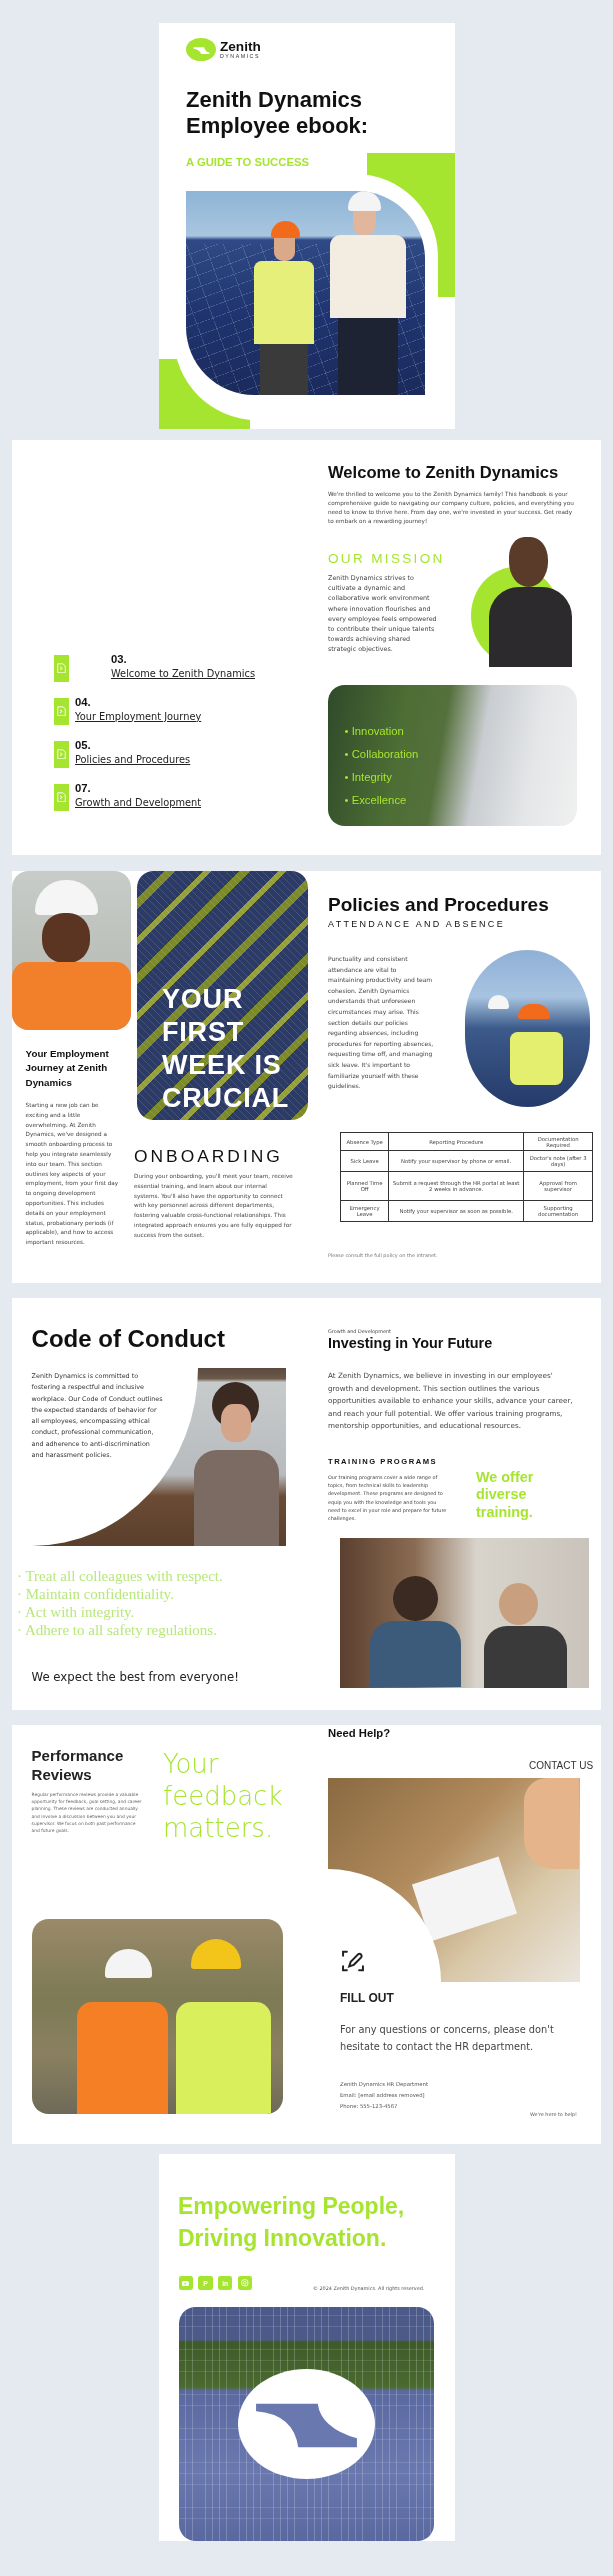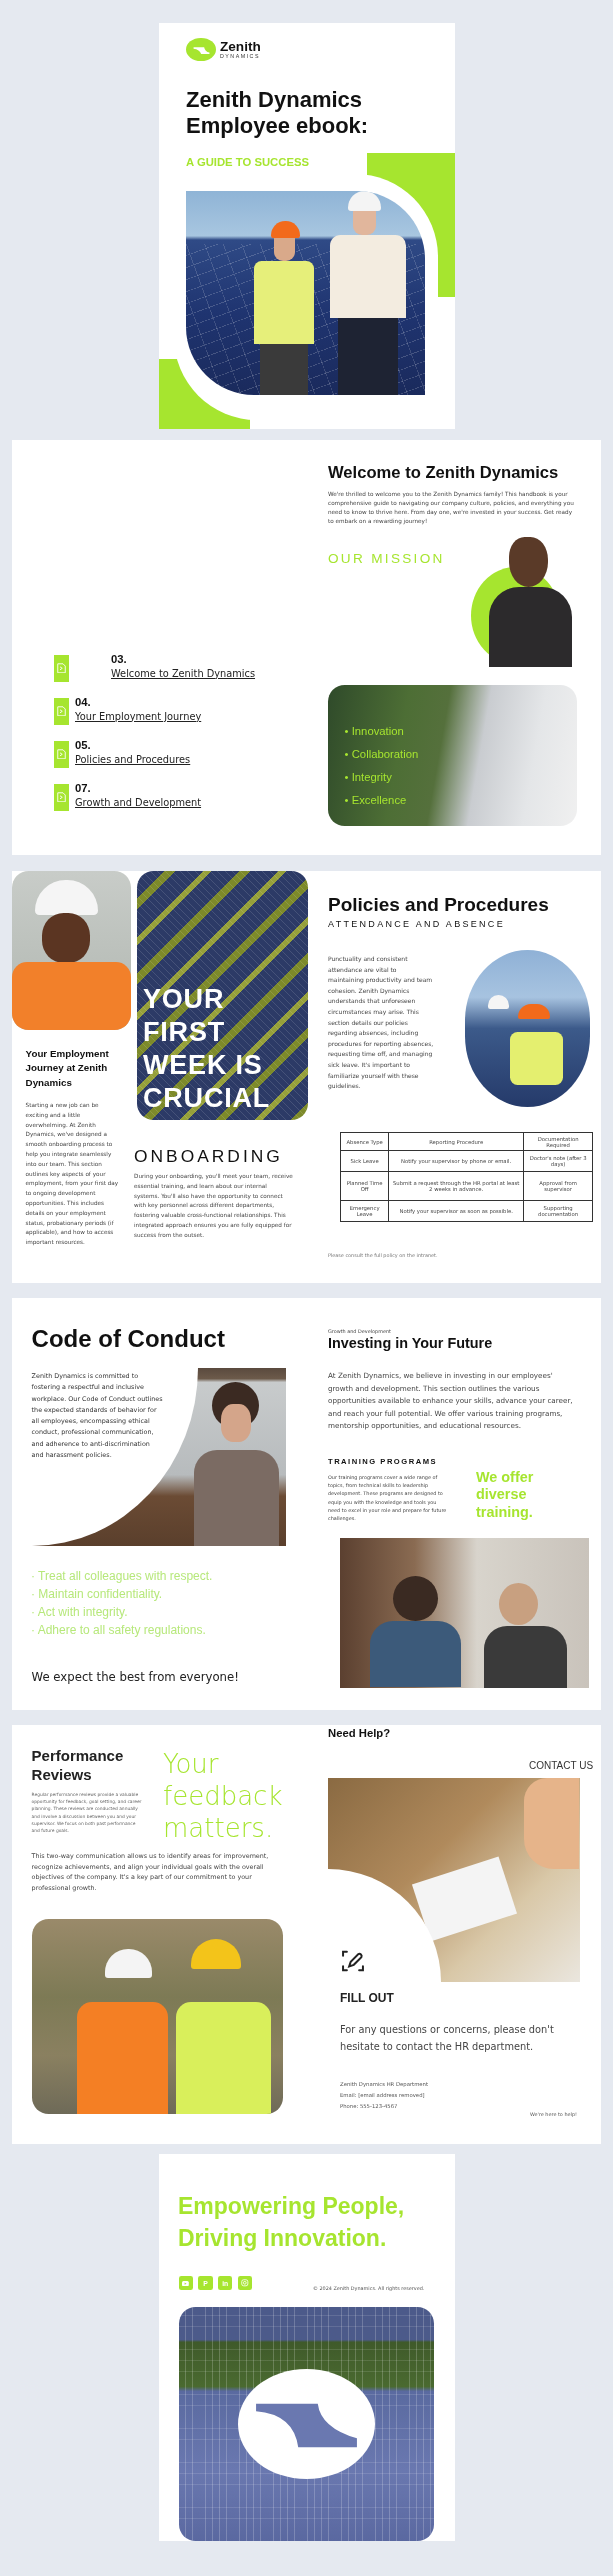--- a/index.html
+++ b/index.html
@@ -107,20 +107,21 @@
       </div>
     <div>
         <div class="toc-num">07.</div>
         <div class="toc-link">Growth and Development</div>
       </div>
   </div>
 
   <div class="abs h-bold" style="left:316px; top:23px; font-size:16.6px;">Welcome to Zenith Dynamics</div>
   <div class="abs body-text" style="left:316px; top:50px; width:249px; font-size:5.7px; line-height:9px;">We're thrilled to welcome you to the Zenith Dynamics family! This handbook is your comprehensive guide to navigating our company culture, policies, and everything you need to know to thrive here. From day one, we're invested in your success. Get ready to embark on a rewarding journey!</div>
   <div class="abs lime" style="left:316px; top:111px; font-size:13.6px; letter-spacing:2.3px;">OUR MISSION</div>
+  <div class="abs body-text" style="left:316px; top:133px; width:110px; font-size:6.4px; line-height:10.2px;">Zenith Dynamics strives to cultivate a dynamic and collaborative work environment where innovation flourishes and every employee feels empowered to contribute their unique talents towards achieving shared strategic objectives.</div>
   <div class="abs" style="left:459px; top:127px; width:89px; height:97px; background:#a6e52f; border-radius:50%;"></div>
   <div class="abs" style="left:477px; top:97px; width:83px; height:130px;">
     <div style="width:39px; height:50px; background:#5a3a28; border-radius:40% 45% 50% 50%; margin-left:19.6px;"></div>
     <div style="width:83px; height:80px; background:#2c2a2c; border-radius:30px 30px 0 0;"></div>
   </div>
   <div class="photo notch" style="left:316px; top:245px; width:249px; height:141px; background:linear-gradient(100deg,#2f4a2a 0%,#4d6e35 30%,#55703c 45%,#c9ccd0 60%,#e4e6e8 80%,#f0f0f0 100%);">
     <div style="position:absolute; left:16.6px; top:35px; font-size:11.3px; line-height:23px; color:#a6e52f; font-weight:400;">
       <div>• Innovation</div>
       <div>• Collaboration</div>
       <div>• Integrity</div>
@@ -133,21 +134,21 @@
   <div class="photo notch" style="left:0; top:0; width:119px; height:159px; background:linear-gradient(180deg,#c8ccc8 0%,#b0b6b0 100%);">
     <div style="position:absolute; left:23px; top:9px; width:63px; height:35px; background:#f5f5f5; border-radius:32px 32px 4.5px 4.5px;"></div>
     <div style="position:absolute; left:30px; top:42px; width:48px; height:50px; background:#5b3522; border-radius:45%;"></div>
     <div style="position:absolute; left:0; top:91px; width:119px; height:68px; background:#f2802a; border-radius:15px 15px 0 0;"></div>
   </div>
   <div class="abs h-bold" style="left:13.6px; top:176px; width:91px; font-size:9.8px; line-height:14.4px;">Your Employment Journey at Zenith Dynamics</div>
   <div class="abs body-text" style="left:13.6px; top:230px; width:94px; font-size:5.7px; line-height:9.8px;">Starting a new job can be exciting and a little overwhelming. At Zenith Dynamics, we've designed a smooth onboarding process to help you integrate seamlessly into our team. This section outlines key aspects of your employment, from your first day to ongoing development opportunities. This includes details on your employment status, probationary periods (if applicable), and how to access important resources.</div>
 
   <div class="photo notch" style="left:125px; top:0; width:171px; height:249px; background:repeating-linear-gradient(135deg,#2c3a66 0 19.6px,#7d8a2a 19.6px 27px,#2c3a66 27px 47px,#96a03a 47px 53px);">
     <div style="position:absolute; inset:0; background:repeating-linear-gradient(45deg, transparent 0 4.5px, rgba(255,255,255,0.12) 4.5px 5.3px);"></div>
-    <div style="position:absolute; left:6px; top:112px; width:151px; font-size:27px; line-height:33px; font-weight:700; color:#fff; letter-spacing:0.8px;">YOUR FIRST WEEK IS CRUCIAL</div>
+    <div style="position:absolute; left:25px; top:112px; width:151px; font-size:27px; line-height:33px; font-weight:700; color:#fff; letter-spacing:0.8px;">YOUR FIRST WEEK IS CRUCIAL</div>
   </div>
   <div class="abs" style="left:122px; top:275px; font-size:17.4px; letter-spacing:3px; color:#111;">ONBOARDING</div>
   <div class="abs body-text" style="left:122px; top:301px; width:159px; font-size:5.7px; line-height:9.8px;">During your onboarding, you'll meet your team, receive essential training, and learn about our internal systems. You'll also have the opportunity to connect with key personnel across different departments, fostering valuable cross-functional relationships. This integrated approach ensures you are fully equipped for success from the outset.</div>
 
   <div class="abs h-bold" style="left:316px; top:23px; font-size:19px;">Policies and Procedures</div>
   <div class="abs" style="left:316px; top:48px; font-size:9px; letter-spacing:2.3px; color:#111;">ATTENDANCE AND ABSENCE</div>
   <div class="abs body-text" style="left:316px; top:83px; width:106px; font-size:6px; line-height:10.6px;">Punctuality and consistent attendance are vital to maintaining productivity and team cohesion. Zenith Dynamics understands that unforeseen circumstances may arise. This section details our policies regarding absences, including procedures for reporting absences, requesting time off, and managing sick leave. It's important to familiarize yourself with these guidelines.</div>
   <div class="photo" style="left:453px; top:79px; width:125px; height:157px; border-radius:50% / 45%; background:linear-gradient(180deg,#8fb1d6 0%,#a7c3e0 30%,#3c5a8a 50%,#253a6a 100%);">
     <div style="position:absolute; left:53px; top:54px; width:32px; height:15px; background:#f26a1b; border-radius:15px 15px 2.3px 2.3px;"></div>
     <div style="position:absolute; left:45px; top:82px; width:53px; height:53px; background:#e4ef6f; border-radius:7.6px;"></div>
@@ -183,21 +184,21 @@
 
 <div class="page" style="left:12px; top:1298px; width:589px; height:412px;">
   <div class="abs h-bold" style="left:19.6px; top:27px; font-size:24px;">Code of Conduct</div>
   <div class="photo" style="left:19.6px; top:70px; width:254px; height:178px; background:linear-gradient(180deg,#5a4a3e 0%,#6c5a4a 6%,#c8cbcc 8%,#b7bbbd 60%,#6b4b34 72%,#5a3f2c 100%);">
     <div style="position:absolute; left:0; top:0; width:166px; height:178px; background:#fff; border-radius:0 0 100% 0;"></div>
     <div style="position:absolute; left:180px; top:13.6px; width:47px; height:47px; background:#3b2a22; border-radius:50%;"></div>
     <div style="position:absolute; left:189px; top:36px; width:30px; height:38px; background:#d4a58a; border-radius:40%;"></div>
     <div style="position:absolute; left:162px; top:82px; width:85px; height:97px; background:#7b6b63; border-radius:23px 23px 0 0;"></div>
   </div>
   <div class="abs body-text" style="left:19.6px; top:73px; width:132px; font-size:6.4px; line-height:11.3px; color:#333;">Zenith Dynamics is committed to fostering a respectful and inclusive workplace. Our Code of Conduct outlines the expected standards of behavior for all employees, encompassing ethical conduct, professional communication, and adherence to anti-discrimination and harassment policies.</div>
-  <div class="abs" style="left:19px; top:269px; font-size:12px; line-height:18px; color:#b7e87b; font-family:Liberation Sans, sans-serif;">
+  <div class="abs" style="left:5px; top:269px; font-size:15px; line-height:18px; color:#b7e87b; font-family:Liberation Serif, serif;">
     <div>· Treat all colleagues with respect.</div>
     <div>· Maintain confidentiality.</div>
     <div>· Act with integrity.</div>
     <div>· Adhere to all safety regulations.</div>
   </div>
   <div class="abs" style="left:19.6px; top:372px; font-size:11.7px; color:#222; font-family:'DejaVu Sans', sans-serif;">We expect the best from everyone!</div>
 
   <div class="abs body-text" style="left:316px; top:30px; font-size:4.9px;">Growth and Development</div>
   <div class="abs h-bold" style="left:316px; top:37px; font-size:14.4px;">Investing in Your Future</div>
   <div class="abs body-text" style="left:316px; top:72px; width:249px; font-size:7.2px; line-height:12.5px;">At Zenith Dynamics, we believe in investing in our employees' growth and development. This section outlines the various opportunities available to enhance your skills, advance your career, and reach your full potential. We offer various training programs, mentorship opportunities, and educational resources.</div>
@@ -209,21 +210,20 @@
     <div style="position:absolute; left:30px; top:83px; width:91px; height:66px; background:#3c5a7a; border-radius:23px 23px 0 0;"></div>
     <div style="position:absolute; left:159px; top:45px; width:39px; height:42px; background:#c8a080; border-radius:50%;"></div>
     <div style="position:absolute; left:144px; top:88px; width:83px; height:62px; background:#3a3a3a; border-radius:23px 23px 0 0;"></div>
   </div>
 </div>
 
 <div class="page" style="left:12px; top:1725px; width:589px; height:419px;">
   <div class="abs h-bold" style="left:19.6px; top:21px; width:113px; font-size:15px; line-height:19px; color:#222;">Performance Reviews</div>
   <div class="abs body-text" style="left:19.6px; top:66px; width:113px; font-size:4.4px; line-height:7.2px; color:#666;">Regular performance reviews provide a valuable opportunity for feedback, goal setting, and career planning. These reviews are conducted annually and involve a discussion between you and your supervisor. We focus on both past performance and future goals.</div>
   <div class="abs lime" style="left:151px; top:23px; width:128px; font-size:26px; line-height:32px; font-family:'DejaVu Sans', sans-serif; font-weight:300;">Your feedback matters.</div>
-  <div class="abs body-text" style="left:19.6px; top:126px; width:242px; font-size:6.4px; line-height:10.6px;">This two-way communication allows us to identify areas for improvement, recognize achievements, and align your individual goals with the overall objectives of the company. It's a key part of our commitment to your professional growth.</div>
   <div class="photo notch" style="left:19.6px; top:194px; width:251px; height:195px; background:linear-gradient(180deg,#9a8a6a 0%,#7d7a55 40%,#8a8060 70%,#6e6a58 100%);">
     <div style="position:absolute; left:73px; top:30px; width:47px; height:29px; background:#f4f4f4; border-radius:23px 23px 3px 3px;"></div>
     <div style="position:absolute; left:45px; top:83px; width:91px; height:112px; background:#f47f24; border-radius:15px 15px 0 0;"></div>
     <div style="position:absolute; left:159px; top:19.6px; width:50px; height:30px; background:#f3c41a; border-radius:25px 25px 3px 3px;"></div>
     <div style="position:absolute; left:144px; top:83px; width:95px; height:112px; background:#d9ef5b; border-radius:15px 15px 0 0;"></div>
   </div>
 
   <div class="abs h-bold" style="left:316px; top:2px; font-size:11.3px;text-align:center;">Need Help?</div>
   <div class="abs" style="left:517px; top:35px; font-size:10px; color:#333;">CONTACT US</div>
   <div class="photo" style="left:316px; top:53px; width:252px; height:204px; background:linear-gradient(135deg,#8a6a42 0%,#b08a5c 40%,#d9c8a8 70%,#eae6de 100%);">

